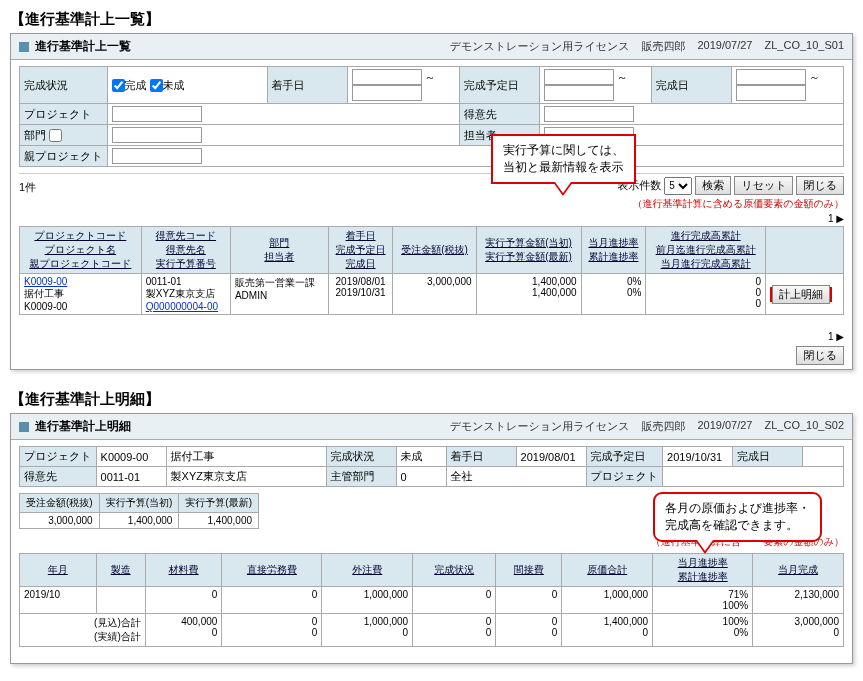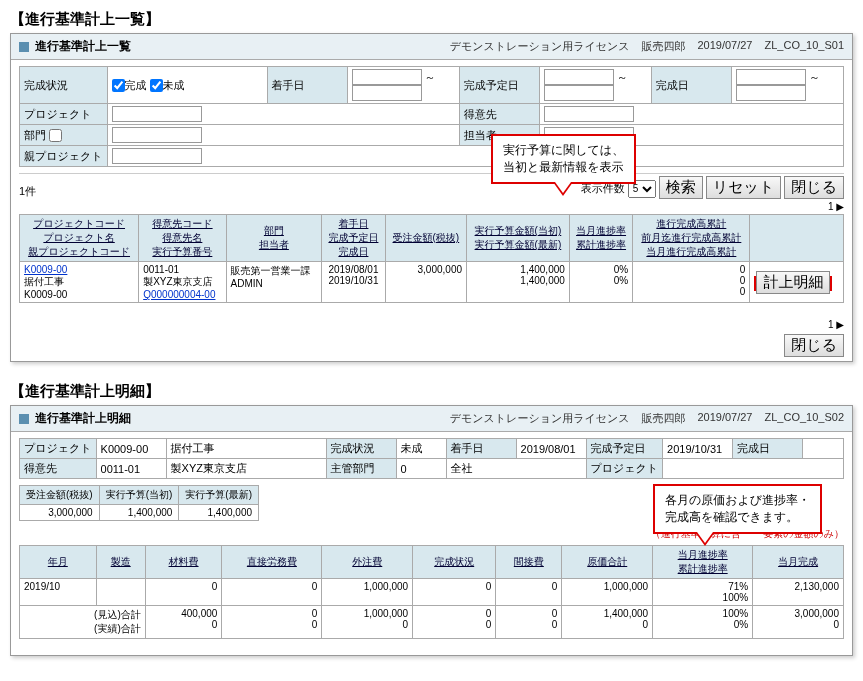--- a/index.html
+++ b/index.html
@@ -10,21 +10,21 @@
 .panel-header-left { display: flex; align-items: center; gap: 6px; }
 .panel-header-right { font-size: 11px; color: #333; display: flex; gap: 12px; }
 .sq { width: 10px; height: 10px; background: #5b8fb0; display: inline-block; }
 .panel-title { font-weight: bold; font-size: 12px; }
 .filter-table { width: calc(100% - 16px); margin: 6px 8px; border-collapse: collapse; }
 .filter-table td { border: 1px solid #aaa; padding: 2px 4px; font-size: 11px; height: 20px; }
 .filter-table td.lbl { background: #d8e8ee; width: 80px; white-space: nowrap; }
 .filter-table input[type=text] { border: 1px solid #999; height: 16px; font-size: 11px; padding: 0 2px; }
 .filter-table input[type=checkbox] { vertical-align: middle; }
 .count-row { margin: 0 8px; padding: 2px 0; display: flex; justify-content: space-between; align-items: flex-end; border-top: 1px solid #ccc; }
-.btn { background: linear-gradient(#f8f8f8,#ddd); border: 1px solid #888; font-size: 15px; padding: 1px 6px; cursor: pointer; }
+.btn { background: linear-gradient(#f8f8f8,#ddd); border: 1px solid #888; font-size: 11px; padding: 1px 6px; cursor: pointer; }
 .note-right { text-align: right; color: #c00; font-size: 10px; padding: 0 8px 2px; }
 .page-indicator { text-align: right; padding: 0 8px; font-size: 10px; }
 .data-table { width: calc(100% - 16px); margin: 2px 8px 16px; border-collapse: collapse; }
 .data-table th { background: #d8e8ee; border: 1px solid #aaa; padding: 2px 4px; font-weight: normal; font-size: 10px; text-align: center; }
 .data-table th a, .data-table th span.u { text-decoration: underline; color: #003; }
 .data-table td { border: 1px solid #aaa; padding: 2px 4px; font-size: 10px; vertical-align: top; }
 .link { color: #0033cc; text-decoration: underline; cursor: pointer; }
 .num { text-align: right; }
 .close-row { text-align: right; padding: 4px 8px; }
 .callout { position: absolute; background: #fff; border: 2px solid #d00; padding: 6px 10px; font-size: 12px; z-index: 10; }
@@ -94,20 +94,21 @@
   <div class="count-row">
     <span>1件</span>
     <span>
       <span>表示件数</span>
       <select class="select-small"><option>5</option></select>
       <button class="btn">検索</button>
       <button class="btn">リセット</button>
       <button class="btn">閉じる</button>
     </span>
   </div>
+  <div class="note-right">（進行基準計算に含める原価要素の金額のみ）</div>
   <div class="page-indicator"><span>1</span> ▶</div>
 
   <table class="data-table">
     <tbody>
         <tr>
       <th><span class="u">プロジェクトコード</span><br><span class="u">プロジェクト名</span><br><span class="u">親プロジェクトコード</span></th>
       <th><span class="u">得意先コード</span><br><span class="u">得意先名</span><br><span class="u">実行予算番号</span></th>
       <th><span class="u">部門</span><br><span class="u">担当者</span></th>
       <th><span class="u">着手日</span><br><span class="u">完成予定日</span><br><span class="u">完成日</span></th>
       <th><span class="u">受注金額(税抜)</span></th>
@@ -238,20 +239,20 @@
       <td class="num"><span>1,000,000</span><br><span>0</span></td>
       <td class="num"><span>0</span><br><span>0</span></td>
       <td class="num"><span>0</span><br><span>0</span></td>
       <td class="num"><span>1,400,000</span><br><span>0</span></td>
       <td class="num"><span>100%</span><br><span>0%</span></td>
       <td class="num"><span>3,000,000</span><br><span>0</span></td>
     </tr>
   </tbody>
     </table>
 
-  <div class="callout" style="top:78px; right:30px;">
+  <div class="callout" style="top:78px; right:30px;border-radius:9px;">
     <span style="white-space:pre-line;">各月の原価および進捗率・
 完成高を確認できます。</span>
     <div class="callout-tail" style="bottom:-14px; left:40px;">
         <div class="callout-tail-inner"></div>
       </div>
   </div>
 </div>
 
 </body></html>

